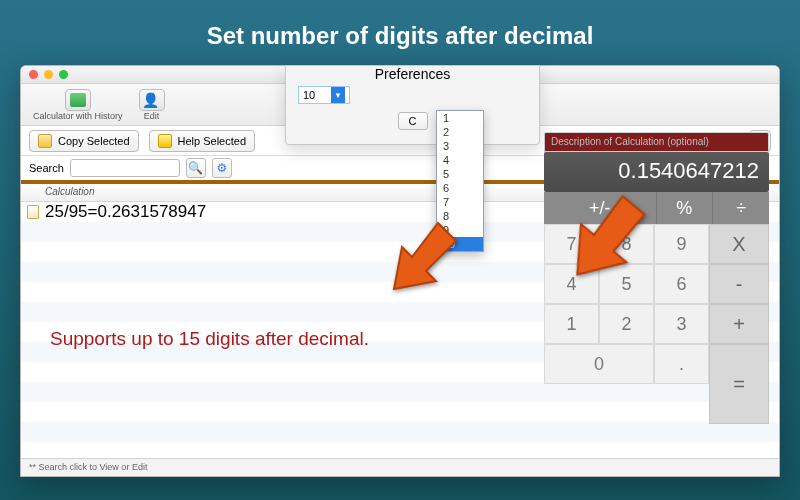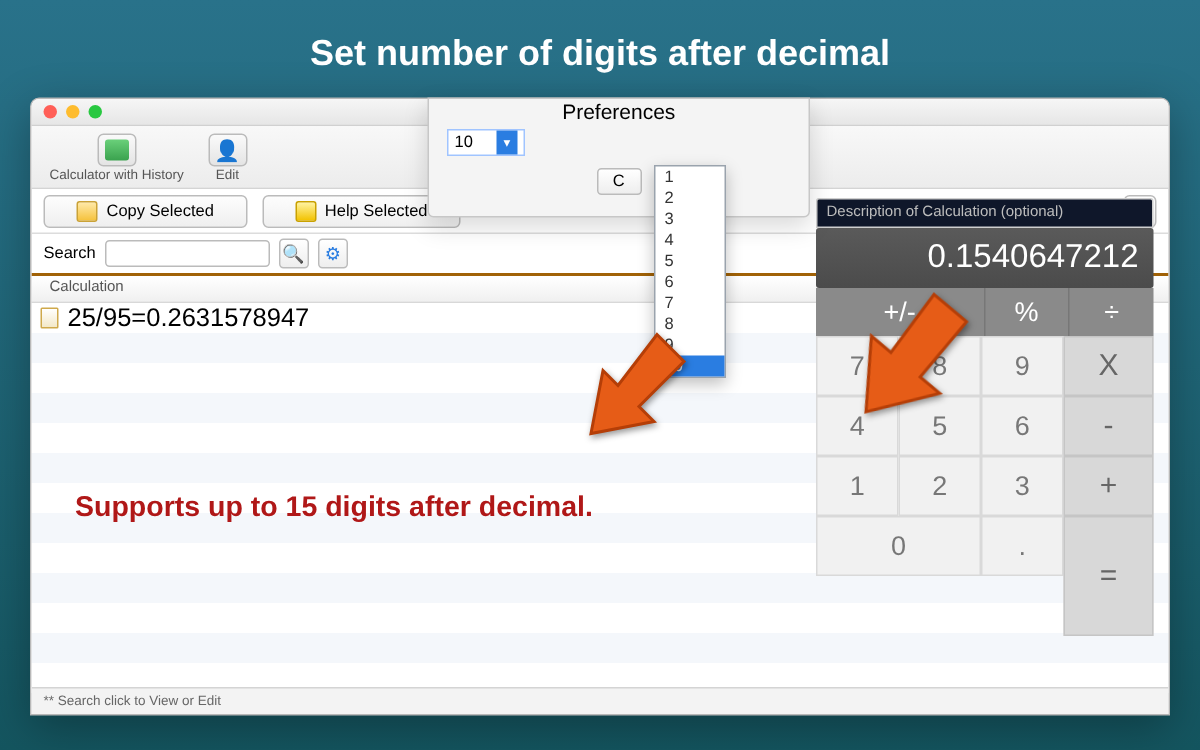--- a/index.html
+++ b/index.html
@@ -10,38 +10,38 @@
   .titlebar .dots { position:absolute; left:8px; top:4px; display:flex; gap:6px; }
   .dot { width:9px; height:9px; border-radius:50%; }
   .red{background:#ff5f57;} .yel{background:#febc2e;} .grn{background:#28c840;}
   .wtitle { text-align:center; font-size:11px; color:#555; line-height:18px; }
   .wtoolbar { height:42px; background:linear-gradient(#f8f8f8,#ececec); border-bottom:1px solid #d4d4d4; display:flex; align-items:center; padding:0 6px; gap:4px; }
   .tbbtn { display:flex; flex-direction:column; align-items:center; font-size:9px; color:#555; padding:2px 6px;}
   .tbicon { width:26px; height:22px; background:linear-gradient(#fafafa,#e4e4e4); border:1px solid #bbb; border-radius:4px; display:flex; align-items:center; justify-content:center; }
   .calc-mini{width:16px;height:14px;background:linear-gradient(#6ad07a,#3aa24e);border-radius:2px;}
   .help-mini{font-size:14px;}
   .actionbar { height:30px; border-bottom:1px solid #dcdcdc; display:flex; align-items:center; padding:0 8px; gap:10px; }
-  .abtn { height:22px; background:linear-gradient(#fdfdfd,#efefef); border:1px solid #bbb; border-radius:4px; display:flex; align-items:center; padding:0 21px; font-size:11px; gap:6px;text-align:center;}
+  .abtn { height:22px; background:linear-gradient(#fdfdfd,#efefef); border:1px solid #bbb; border-radius:4px; display:flex; align-items:center; padding:0 8px; font-size:11px; gap:6px;text-align:center;}
   .abtn .aicon{width:14px;height:14px;display:flex;align-items:center;justify-content:center;border-radius:2px;}
   .clip{background:linear-gradient(#ffe9a8,#f5c23c);border:1px solid #caa237;}
   .pencil{background:linear-gradient(#fff3a0,#f2c200);border:1px solid #c9a100;}
   .gridbtn { width:22px; height:22px; margin-left:auto; border:1px solid #bbb; border-radius:4px; background:linear-gradient(#fff,#eee); display:flex; align-items:center; justify-content:center; color:#2a7de1; }
-  .searchbar{height:28px;border-bottom:2px solid #a16207;display:flex;align-items:center;padding:0 8px;gap:6px;font-size:11px;}
+  .searchbar{height:28px;border-bottom:4px solid #a16207;display:flex;align-items:center;padding:0 8px;gap:6px;font-size:11px;}
   .searchbar input{height:18px;border:1px solid #bbb;border-radius:3px;padding:0 4px;font-size:11px;width:110px;}
   .sqbtn{width:20px;height:20px;border:1px solid #bbb;border-radius:3px;background:linear-gradient(#fff,#eee);display:flex;align-items:center;justify-content:center;font-size:12px;}
   .gear{color:#2a7de1;}
   .content { position:relative; height:calc(100% - 118px); }
-  .listheader{height:18px;background:linear-gradient(#fff,#f0f0f0);border-bottom:1px solid #d8d8d8;font-size:10px;color:#555;padding:2px 12px;}
+  .listheader{height:18px;background:linear-gradient(#fff,#f0f0f0);border-bottom:1px solid #d8d8d8;font-size:10px;color:#555;padding:2px 24px;font-style:italic;}
   .rows{height:260px;background:repeating-linear-gradient(#fff 0 20px,#f4f7fb 20px 40px);}
   .row{height:20px;display:flex;align-items:center;padding:0 6px;font-size:17px;gap:6px;}
   .doc-icon{width:12px;height:14px;background:linear-gradient(#fff,#f3e8c8);border:1px solid #cfa94c;border-radius:1px;}
   .footer{position:absolute;left:0;bottom:0;height:18px;width:100%;background:#f3f3f3;border-top:1px solid #d4d4d4;font-size:9px;color:#666;padding:3px 8px;}
   
   .calcpanel{position:absolute;right:10px;top:66px;width:225px;}
-  .desc{height:20px;border:1px solid #cfcfcf;background:#0f172a;color:#bdbdbd;font-size:10px;padding:3px 6px;border-radius:2px 2px 0 0;}
+  .desc{height:20px;border:1px solid #cfcfcf;background:#7f1d1d;color:#bdbdbd;font-size:10px;padding:3px 6px;border-radius:2px 2px 0 0;}
   .display{height:40px;background:linear-gradient(#5a5a5a,#4b4b4b);color:#fff;font-size:22px;text-align:right;padding:6px 10px;border-radius:2px;}
   .oprow{display:flex;height:32px;background:#8a8a8a;}
   .op{flex:1;display:flex;align-items:center;justify-content:center;color:#fff;font-size:18px;border-right:1px solid #777;}
   .op:last-child{border-right:none;}
   .keys{display:flex;}
   .numgrid{display:grid;grid-template-columns:repeat(3,55px);grid-auto-rows:40px;}
   .numgrid .k{background:#f1f1f1;border:1px solid #d9d9d9;display:flex;align-items:center;justify-content:center;color:#777;font-size:18px;}
   .zero{grid-column:1 / span 2;}
   .sidecol{display:grid;grid-template-columns:60px;grid-auto-rows:40px;}
   .sidecol .s{background:#d8d8d8;border:1px solid #c5c5c5;display:flex;align-items:center;justify-content:center;color:#666;font-size:20px;}
@@ -50,21 +50,21 @@
   .prefs{position:absolute;left:285px;top:65px;width:255px;height:80px;background:#f4f4f4;border:1px solid #c7c7c7;border-radius:0 0 4px 4px;box-shadow:0 6px 16px rgba(0,0,0,.15);}
   .prefs h3{text-align:center;font-size:14px;font-weight:400;padding:0;}
   .prefrow{display:flex;align-items:center;gap:8px;padding:4px 12px;font-size:11px;}
   .prefrow .sel{flex:0 0 52px;height:18px;border:1px solid #a0c4ff;background:#fff;font-size:11px;padding:0 4px;display:flex;align-items:center;justify-content:space-between;}
   .seldown{width:14px;height:16px;background:#2a7de1;color:#fff;display:flex;align-items:center;justify-content:center;font-size:9px;}
   .okbtn{margin:4px auto 0;width:30px;height:18px;border:1px solid #bbb;border-radius:3px;background:linear-gradient(#fff,#eee);display:flex;align-items:center;justify-content:center;font-size:11px;}
   .dropdown{position:absolute;left:436px;top:110px;width:48px;background:#fff;border:1px solid #9aa3ad;box-shadow:0 4px 10px rgba(0,0,0,.25);}
   .dropdown div{font-size:11px;padding:1px 6px;color:#333;}
   .dropdown .on{background:#2a7de1;color:#fff;}
   
-  .caption{position:absolute;left:50px;top:328px;color:#b01818;font-weight:700;font-size:19px;}
+  .caption{position:absolute;left:50px;top:328px;color:#b01818;font-weight:400;font-size:19px;}
   .arrow{position:absolute;filter:drop-shadow(1px 2px 2px rgba(0,0,0,.4));}
   .arrow svg{display:block;}
 </style>
 </head>
 <body>
 
 <div class="hero">Set number of digits after decimal</div>
 
 <div class="window">
   <div class="titlebar">

